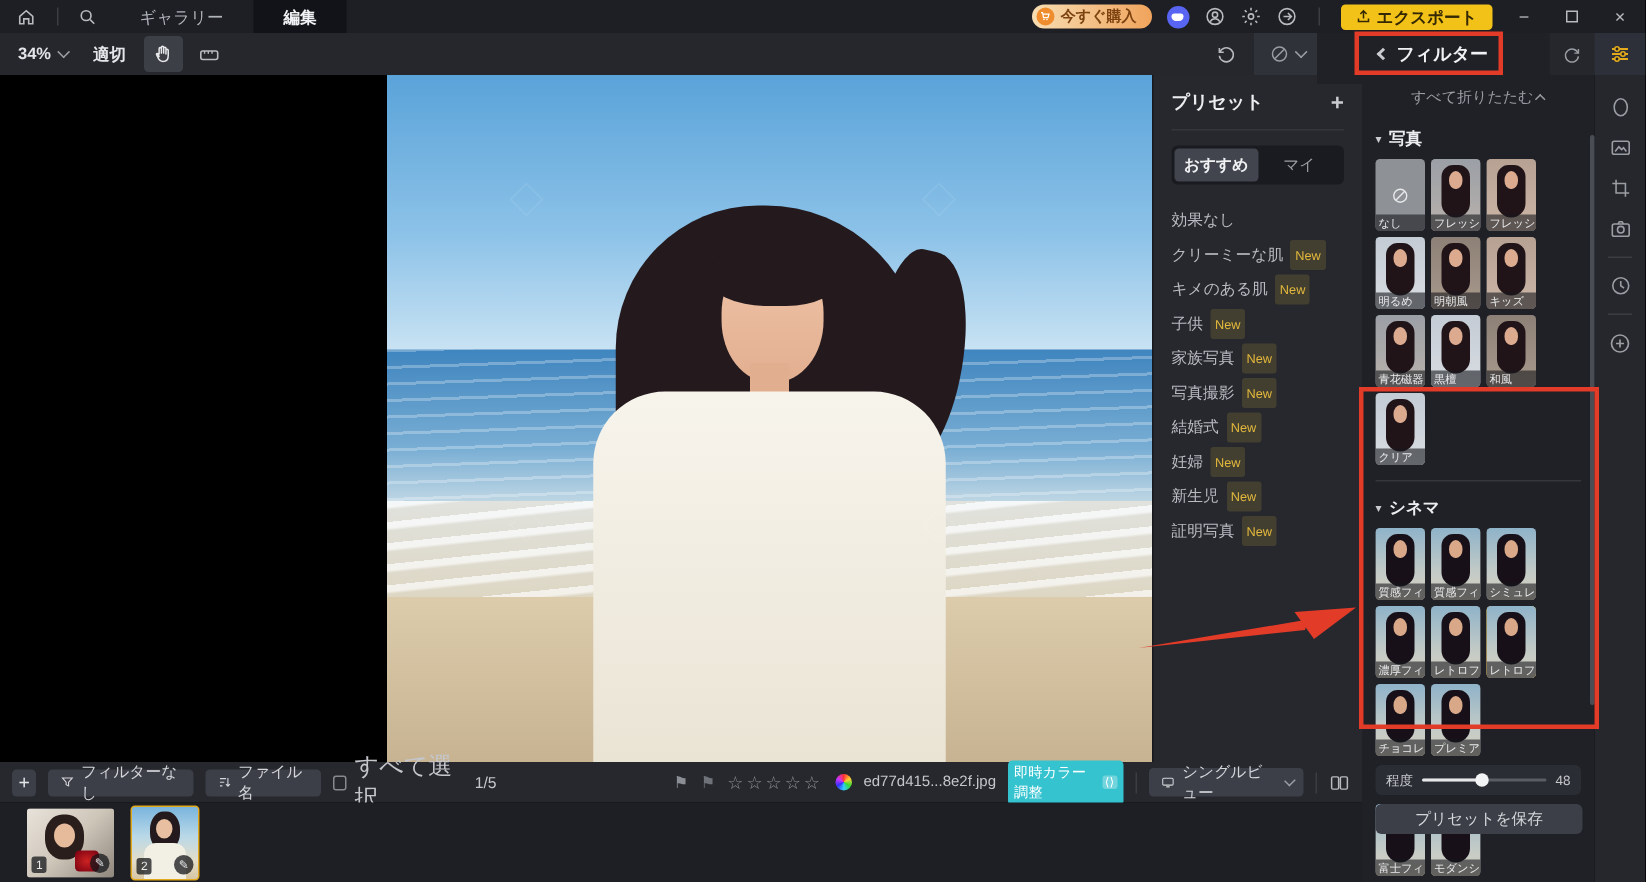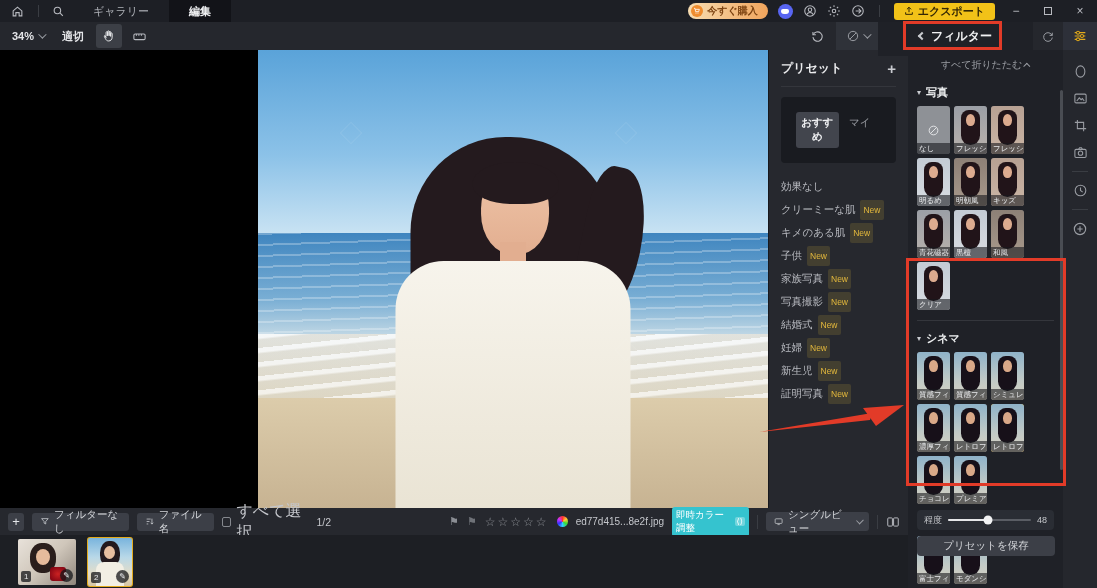--- a/index.html
+++ b/index.html
@@ -58,21 +58,21 @@
   .g-sleeve-l { position:absolute; left:50%; top:48%; width:58px; height:62px; transform:translateX(-160%); background:#f5f1e7; border-radius:50%; }
   .g-sleeve-r { position:absolute; left:50%; top:48%; width:58px; height:62px; transform:translateX(62%); background:#f5f1e7; border-radius:50%; }
   .g-arm-l { position:absolute; left:50%; top:58%; width:30px; height:120px; transform:translateX(-310%) rotate(6deg); background:#e3b091; border-radius:14px; }
   .g-arm-r { position:absolute; left:50%; top:58%; width:30px; height:120px; transform:translateX(210%) rotate(-6deg); background:#e3b091; border-radius:14px; }
   .wm { position:absolute; width:16px; height:16px; border:1px solid rgba(255,255,255,.35); transform:rotate(45deg); opacity:.25; }
 
   
   .presets { left:768px; top:50px; width:140px; height:458px; background:#26282e; border-left:1px solid #17181d; padding:10px 12px; z-index:10; }
   .preset-head { display:flex; align-items:center; justify-content:space-between; color:#ecedef; font-size:12px; font-weight:bold; padding-bottom:9px; border-bottom:1px solid #34363c; }
   .plus-btn { color:#c9cbd0; font-size:15px; cursor:pointer; line-height:1; }
-  .preset-tabs { margin-top:10px; display:flex; background:#191b20; border-radius:4px; padding:15px; }
+  .preset-tabs { margin-top:10px; display:flex; background:#191b20; border-radius:4px; padding:2px; }
   .ptab { flex:1; text-align:center; padding:4px 0; font-size:10.5px; color:#9a9da3; border-radius:3px; cursor:pointer; }
   .ptab.active { background:#42454d; color:#f0f1f3; font-weight:bold; }
   .preset-list { margin-top:12px; }
   .preset-item { display:flex; align-items:center; gap:5px; height:23px; color:#b9bbc1; font-size:10.5px; cursor:pointer; white-space:nowrap; }
   .new-badge { font-size:8.5px; color:#e3b83c; background:rgba(227,184,60,.16); border-radius:2px; padding:4px 3px; line-height:12px; }
 
   
   .fpanel { left:908px; top:50px; width:155px; height:538px; background:#1f2127; padding:6px 9px 0 9px; overflow:hidden; z-index:10; }
   .collapse-row { text-align:center; color:#9a9da3; font-size:10px; padding:2px 0 6px; cursor:pointer; }
   .chev-up { display:inline-block; width:5px; height:5px; border-left:1px solid #9a9da3; border-top:1px solid #9a9da3; transform:rotate(45deg) translateY(1px); margin-left:3px; }
@@ -514,21 +514,21 @@
     <div class="bb-pill">
       <svg class="ic" width="11" height="11" viewBox="0 0 24 24">
           <path d="M4 6h10M4 12h7M4 18h4M17 5v13M13.8 15l3.2 3.5 3.2-3.5" fill="none" stroke="currentColor" stroke-width="1.8"></path>
         </svg>
       <span>ファイル名</span>
     </div>
     <div class="bb-check">
       <span class="cbox"></span>
       <span>すべて選択</span>
     </div>
-    <div class="bb-count">1/2</div>
+    <div class="bb-count">1/5</div>
     <div class="bb-center">
       <span class="flagi">⚑</span>
       <span class="flagi" style="color:#6f7278;">⚑</span>
       <span class="stars">☆☆☆☆☆</span>
       <span class="cwheel"></span>
       <span class="fname">ed77d415...8e2f.jpg</span>
     </div>
     <div class="bb-right">
       <div class="cyan-badge">
         <span>即時カラー調整</span>

